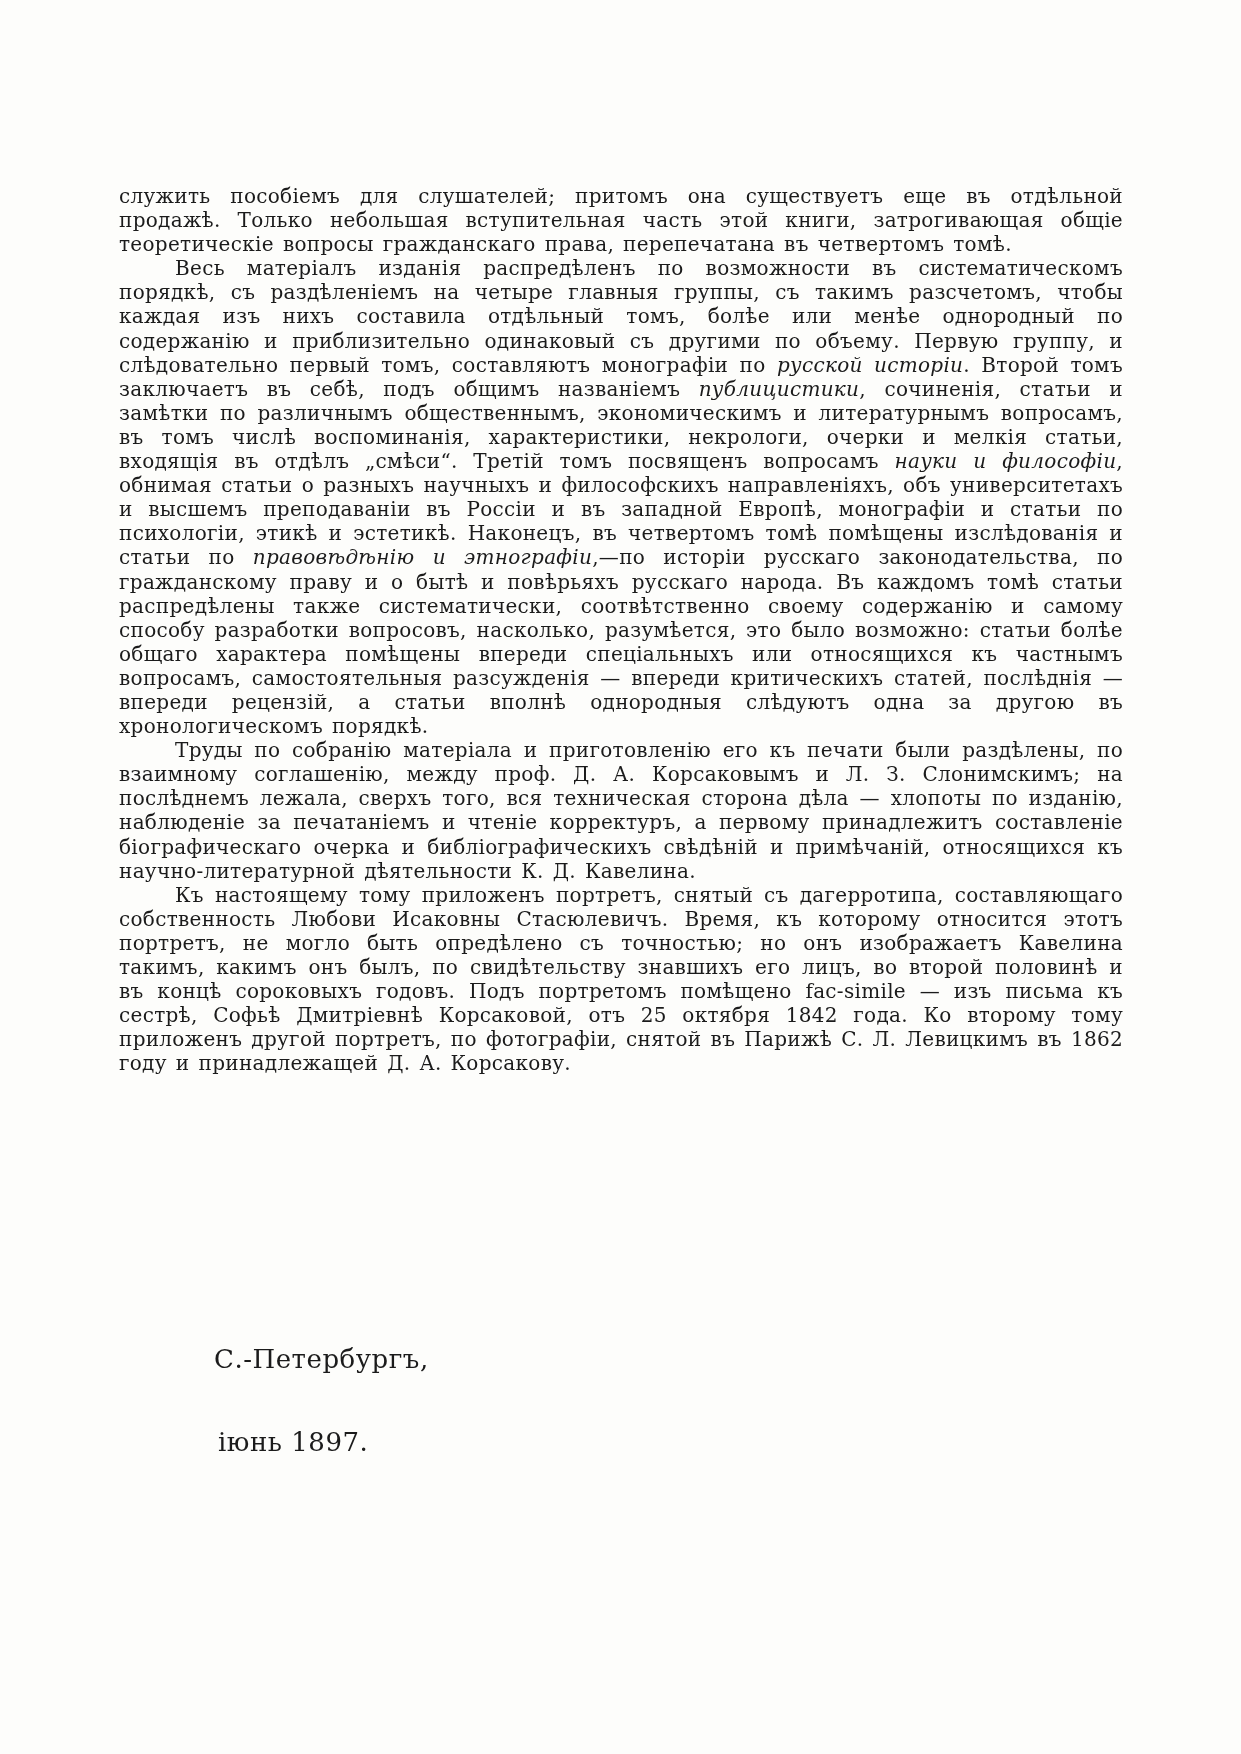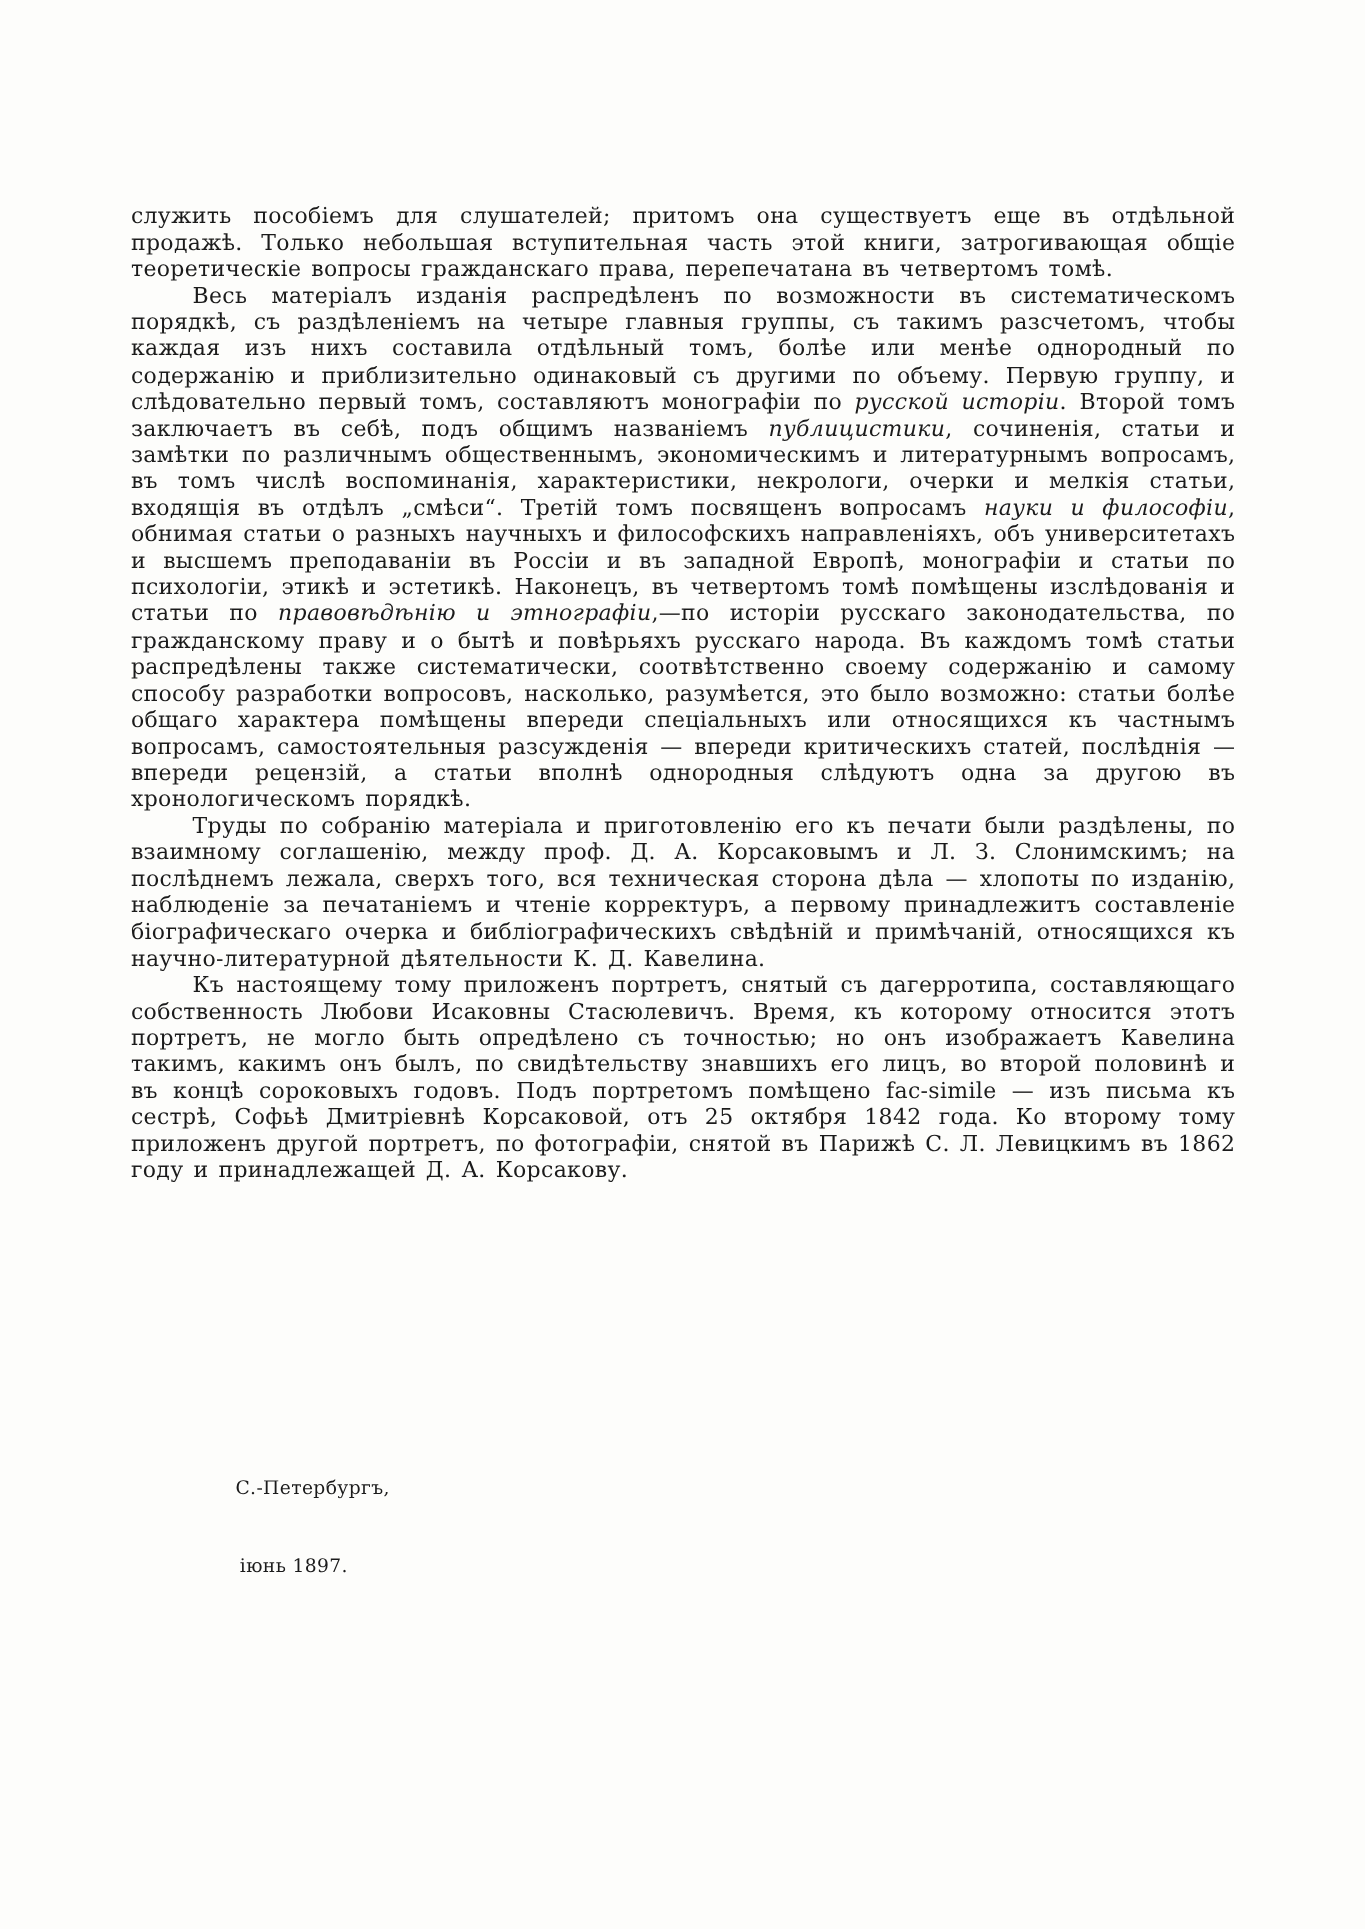--- a/index.html
+++ b/index.html
@@ -35,21 +35,21 @@
   .para.indent {
     text-indent: 56px;
   }
   .it {
     font-style: italic;
   }
   .colophon {
     position: absolute;
     left: 214px;
     top: 1342px;
-    font-size: 17px;
+    font-size: 26px;
     line-height: 1.35;
     letter-spacing: 0.02em;
   }
   .colophon .line {
     display: block;
   }
   .colophon .date-line {
     padding-left: 4px;
     margin-top: 48px;
   }

